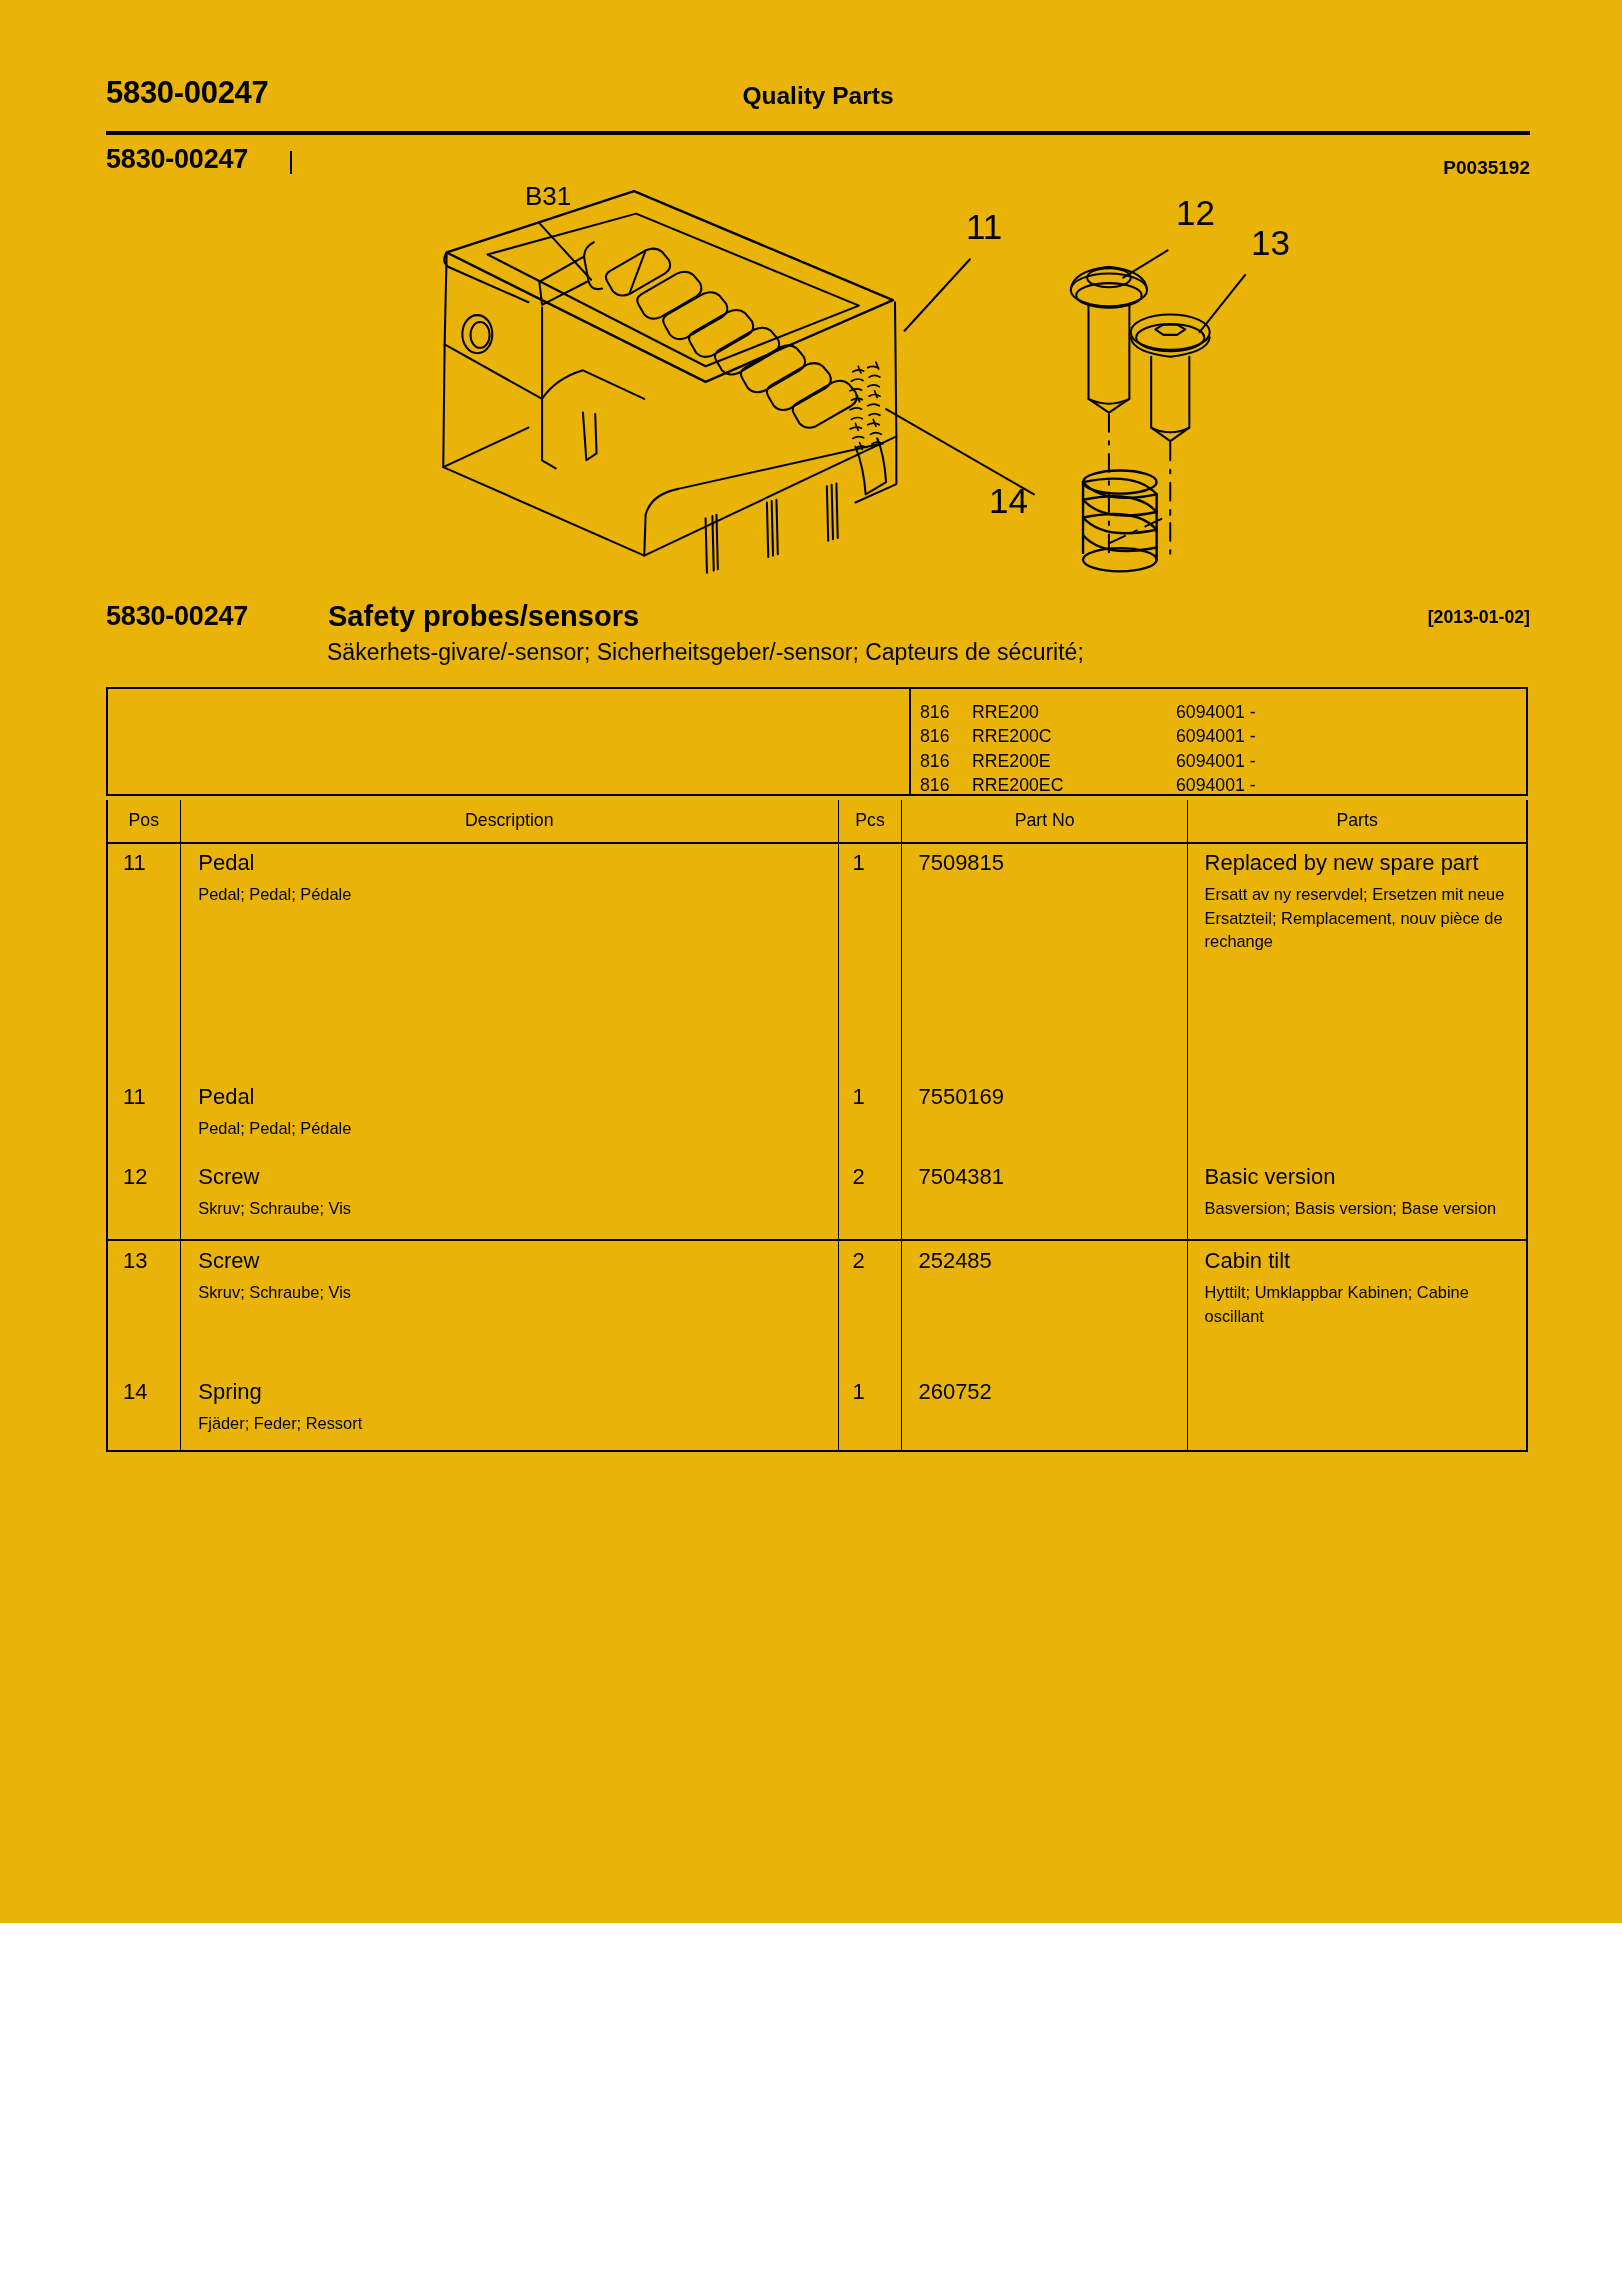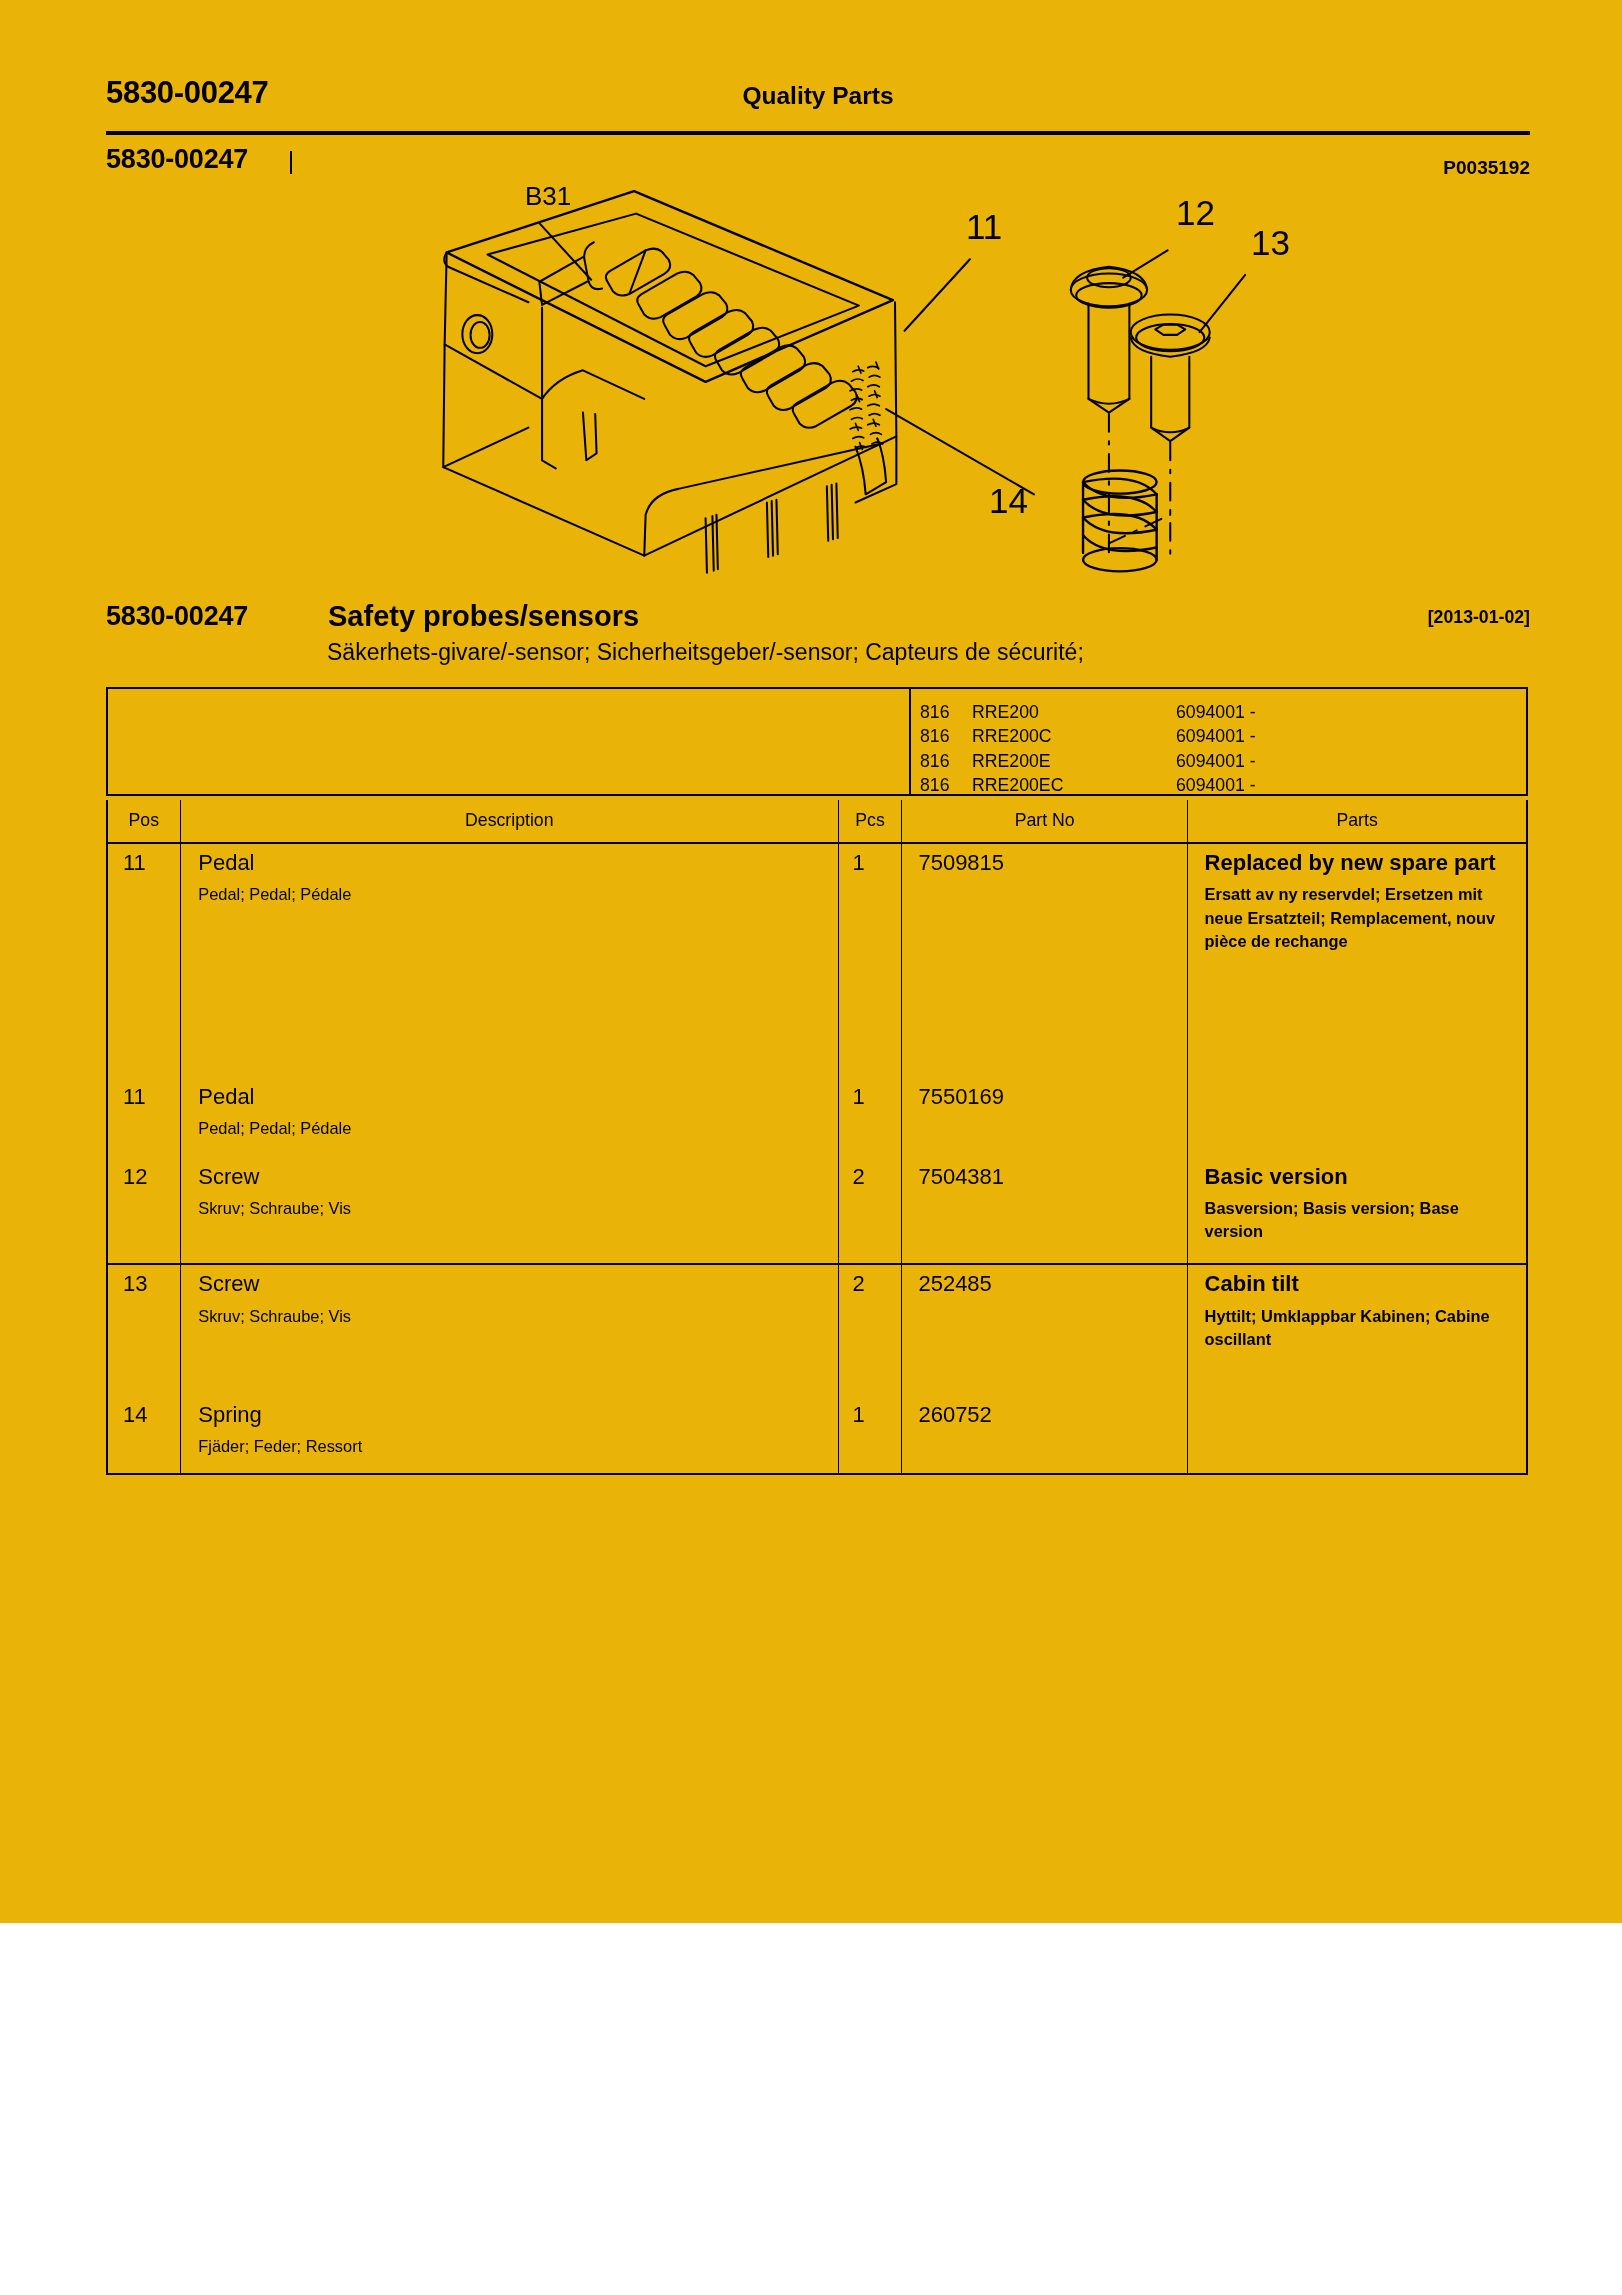--- a/index.html
+++ b/index.html
@@ -214,21 +214,21 @@
     font-size: 22px;
     text-align: left;
     padding-left: 13.6px;
   }
   .cell-part {
     font-size: 22px;
     text-align: left;
     padding-left: 16.4px;
   }
   .cell-desc { padding-left: 17.7px; padding-right: 9.5px; }
-  .cell-note { padding-left: 16.4px; padding-right: 12.3px; font-weight: bold; }
+  .cell-note { padding-left: 16.4px; padding-right: 12.3px; }
 
   .main-text {
     font-size: 22px;
     line-height: 1.20;
   }
   .sub-text {
     font-size: 16.4px;
     line-height: 1.42;
     margin-top: 6.8px;
   }

